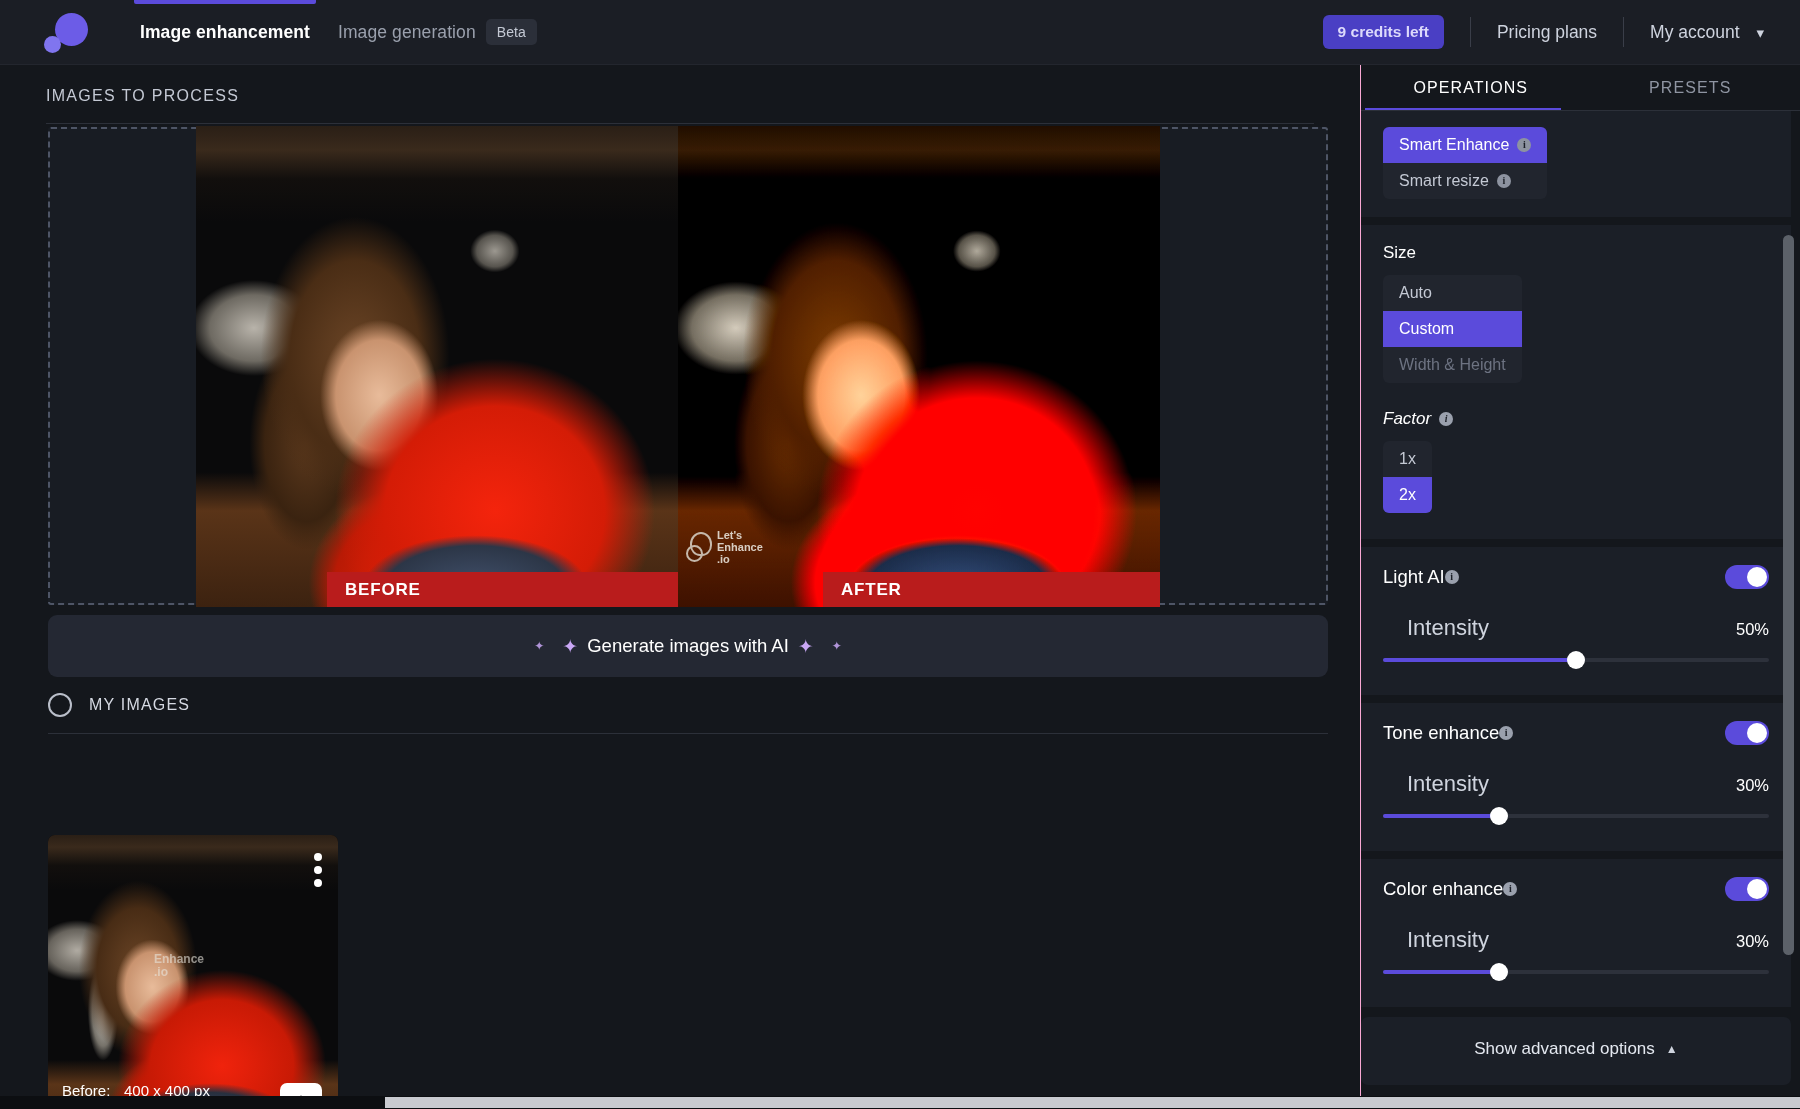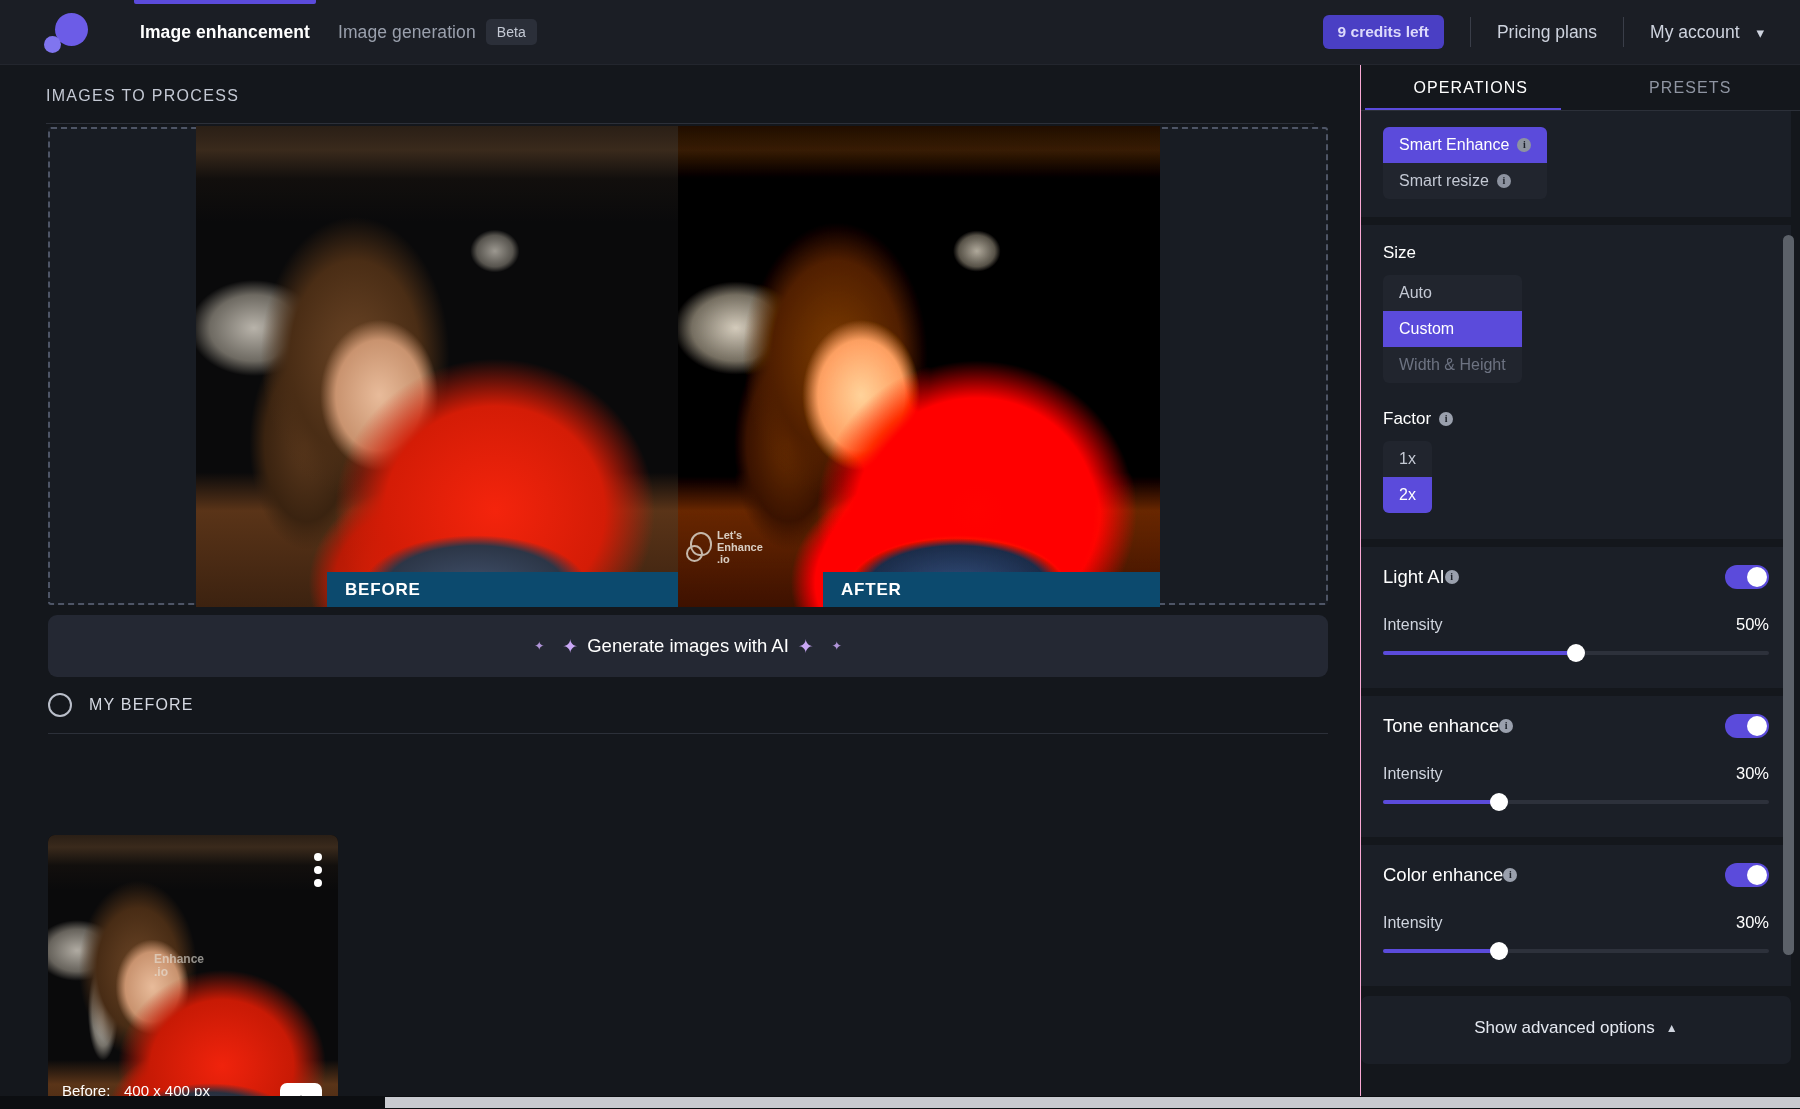--- a/index.html
+++ b/index.html
@@ -97,21 +97,21 @@
       radial-gradient(ellipse 30px 26px at 62% 26%, #9c9890 0%, #57544e 60%, transparent 82%),
       
       linear-gradient(to bottom, #2a1f16 0%, #3a2a1c 5%, #120f0d 11%, #0a0a0b 20%),
       #0b0b0d;
   }
   .photo.after {
     filter: saturate(1.35) contrast(1.18) brightness(1.08);
   }
   .label-bar {
     position: absolute; bottom: 0; left: 131px; right: 0; height: 35px;
-    background: #0c4a6e; display: flex; align-items: center;
+    background: #b91c1c; display: flex; align-items: center;
   }
   .half.after .label-bar { left: 145px; }
   .label-bar span {
     color: #fff; font-size: 17px; font-weight: bold; letter-spacing: .8px;
     margin-left: 18px;
   }
   .watermark {
     position: absolute; left: 8px; bottom: 42px; display: flex; align-items: center;
     opacity: .85;
   }
@@ -221,37 +221,37 @@
   .seg-btn.on { background: #5b4bdb; color: #fff; }
   .seg-btn.dim { color: #6d7382; }
   .info-dot {
     display: inline-flex; align-items:center; justify-content:center;
     width: 14px; height: 14px; border-radius: 50%;
     background: #8d93a0; color: #1b1f27; font-size: 10px; font-weight: bold;
     font-family: "Liberation Serif", serif; line-height: 1;
   }
   .info-dot.light { background: #9aa0ad; }
   .field-label { color: #ffffff; font-size: 17px; margin-bottom: 12px; display:flex; align-items:center; gap:8px; }
-  .sub-gap { margin-top: 26px; }
+  .sub-gap { margin-top: 26px; font-style: italic; }
 
   .op-head { display: flex; align-items: center; justify-content: space-between; }
   .op-title { color: #ffffff; font-size: 18.5px; display: flex; align-items: center; gap: 0; }
   .toggle {
     width: 44px; height: 24px; border-radius: 12px; background: #5b4bdb;
     position: relative; cursor: pointer;
   }
   .toggle .knob {
     position: absolute; right: 2px; top: 2px; width: 20px; height: 20px;
     border-radius: 50%; background: #fff;
   }
   .intensity-row {
     display: flex; justify-content: space-between; align-items: baseline;
     margin-top: 26px;
   }
-  .intensity-label { color: #cfd4de; font-size: 16px; }
+  .intensity-label { color: #cfd4de; font-size: 22px; margin-left: 24px; }
   .intensity-val { color: #ffffff; font-size: 16.5px; }
   .slider { position: relative; height: 18px; margin-top: 10px; }
   .track { position: absolute; top: 7px; left: 0; right: 0; height: 4px; background: #2d313b; border-radius: 2px; }
   .fill { position: absolute; top: 7px; left: 0; height: 4px; background: #5b4bdb; border-radius: 2px; }
   .knob-s {
     position: absolute; top: 0; width: 18px; height: 18px; border-radius: 50%;
     background: #fff; transform: translateX(-9px); cursor: pointer;
   }
 
   .adv-card {
@@ -344,21 +344,21 @@
   <div class="gen-ai">
     <span class="spark sm">✦</span>
     <span class="spark lg">✦</span>
     <span class="gen-ai-text">Generate images with AI</span>
     <span class="spark lg">✦</span>
     <span class="spark sm">✦</span>
   </div>
 
   <div class="myimg-row">
     <div class="radio-circle"></div>
-    <div class="myimg-label">MY BEFORE</div>
+    <div class="myimg-label">MY IMAGES</div>
   </div>
   <div class="rule2"></div>
 
   <div class="thumb-card">
     <div class="thumb-photo"></div>
     <div class="thumb-wm">
       <div>Enhance</div>
       <div>.io</div>
     </div>
     <div class="dots-menu">

